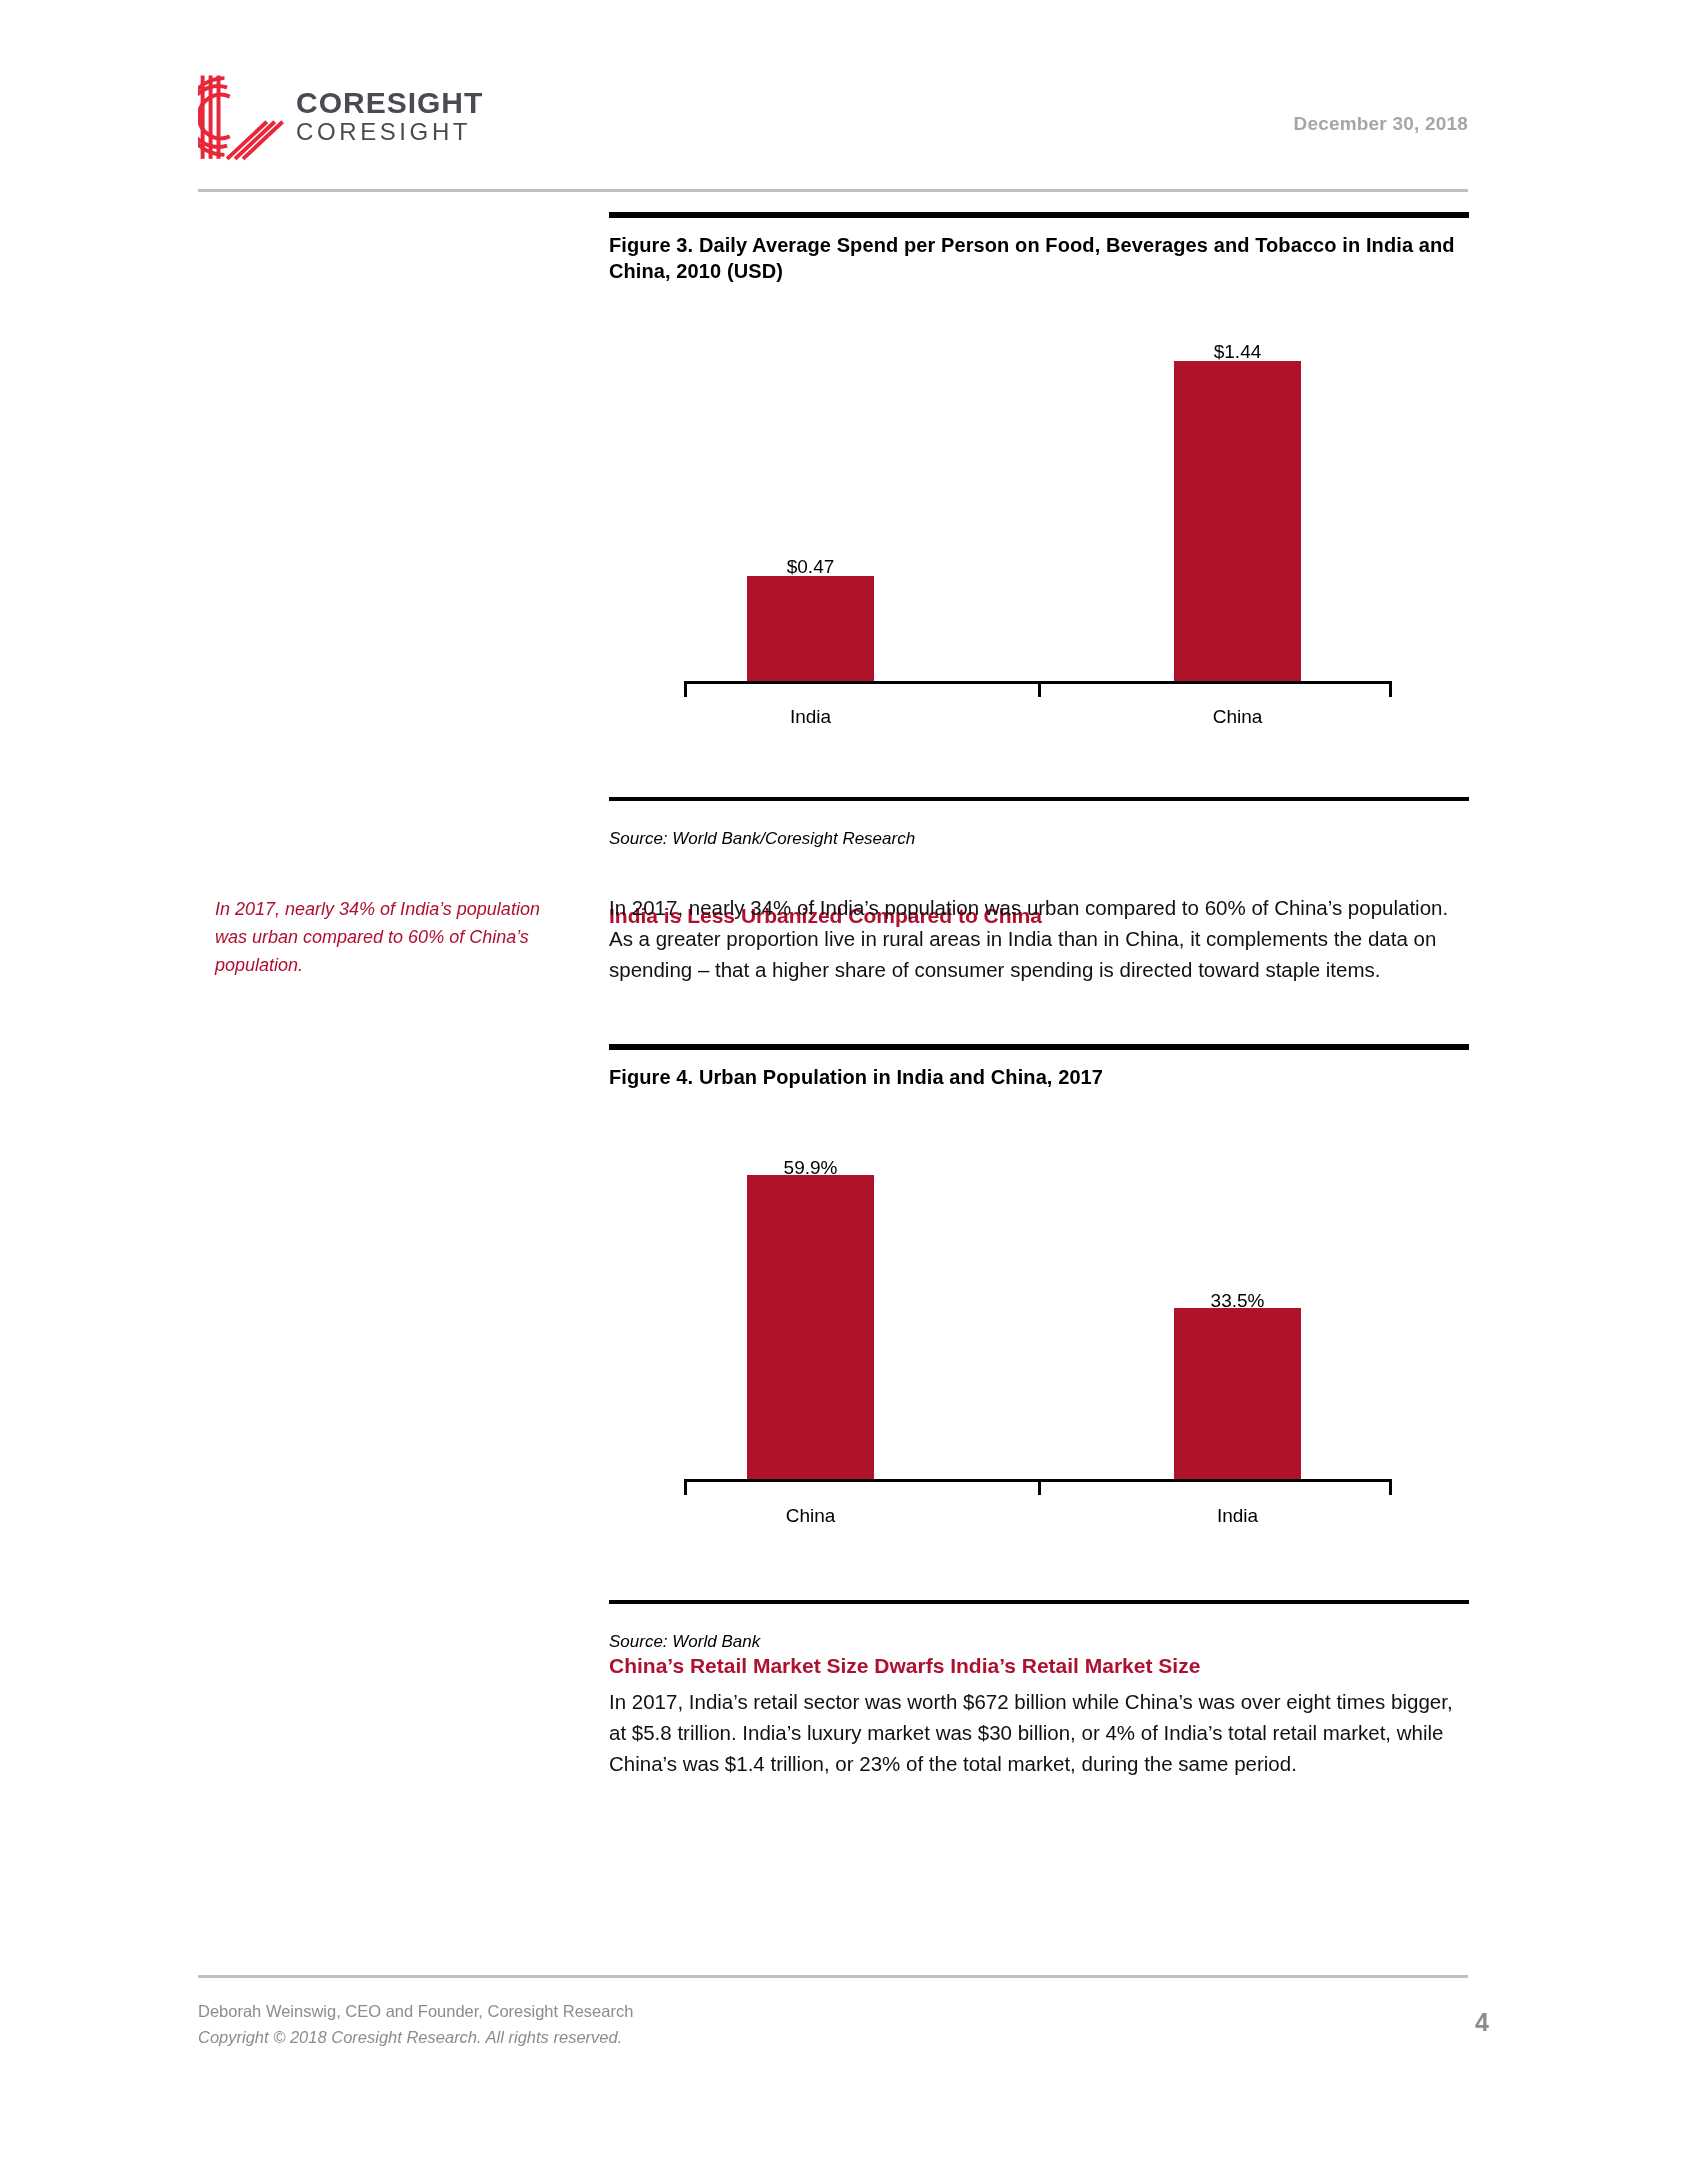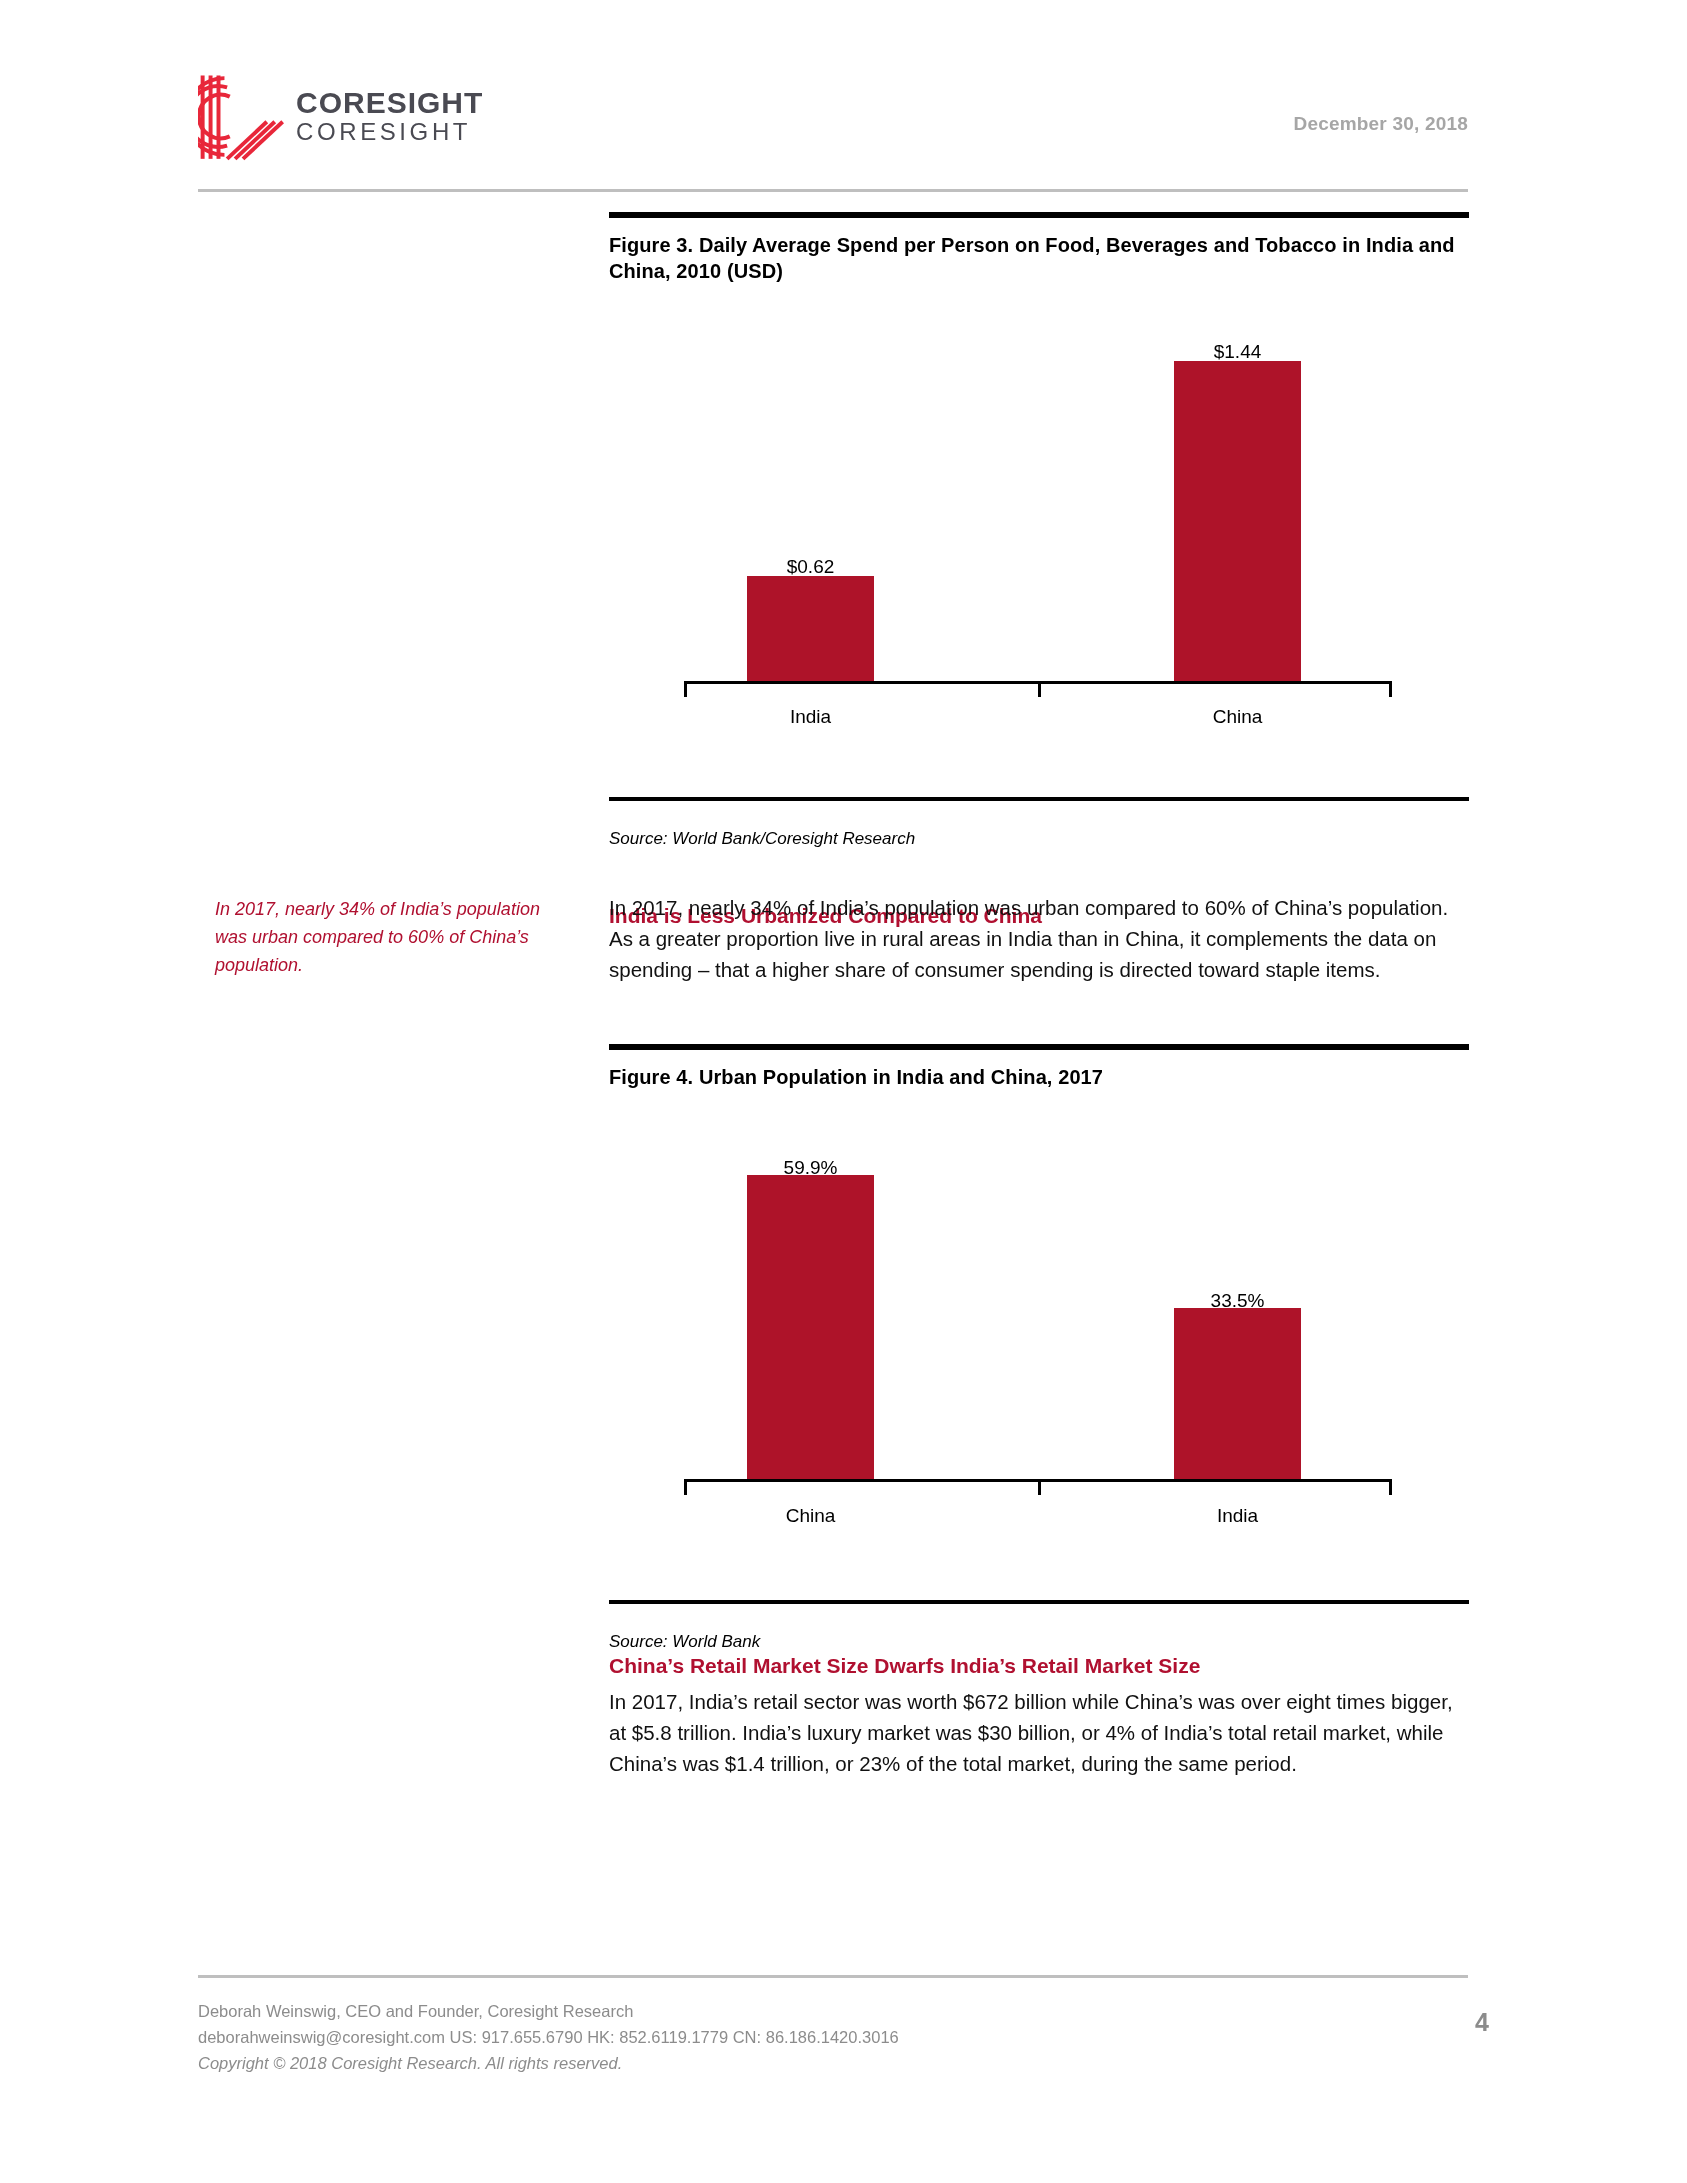--- a/index.html
+++ b/index.html
@@ -227,21 +227,21 @@
   </div>
   <div class="header-rule"></div>
 
   <div class="fig-rule-top" style="left:609px; top:212px; width:860px;"></div>
   <div class="fig-title" style="left:609px; top:232px; width:853px;">Figure 3. Daily Average Spend per Person on Food, Beverages and Tobacco in India and China, 2010  (USD)</div>
 
   <div class="chart" style="left:609px; top:318px; width:860px; height:417px;">
     <div class="chart-plot">
 
       <div class="bar" style="left:138px; bottom:54px; width:127px; height:105px;"></div>
-      <div class="bar-label" style="left:122px; top:238px; width:159px;">$0.62</div>
+      <div class="bar-label" style="left:122px; top:238px; width:159px;">$0.47</div>
 
       <div class="bar" style="left:565px; bottom:54px; width:127px; height:320px;"></div>
       <div class="bar-label" style="left:549px; top:22.5px; width:159px;">$1.44</div>
 
       <div class="axis-line" style="left:75px; bottom:51px; width:708px;"></div>
       <div class="axis-tick" style="left:75px; bottom:38px;"></div>
       <div class="axis-tick" style="left:429px; bottom:38px;"></div>
       <div class="axis-tick" style="left:780px; bottom:38px;"></div>
 
       <div class="cat-label" style="left:122px; bottom:6.6px; width:159px;">India</div>
@@ -281,19 +281,18 @@
 
   <div class="fig-rule-bottom" style="left:609px; top:1600px; width:860px;"></div>
   <div class="fig-source" style="left:609px; top:1611px;">Source: World Bank</div>
 
   <div class="section-head" style="left:609px; top:1654px;">China’s Retail Market Size Dwarfs India’s Retail Market Size</div>
   <div class="body-par" style="left:609px; top:1686px; width:853px;">In 2017, India’s retail sector was worth $672 billion while China’s was over eight times bigger, at $5.8 trillion. India’s luxury market was $30 billion, or 4% of India’s total retail market, while China’s was $1.4 trillion, or 23% of the total market, during the same period.</div>
 
   <div class="footer-rule"></div>
   <div class="footer-text">
     <div>Deborah Weinswig, CEO and Founder, Coresight Research</div>
-    <div>deborahweinswig@coresight.com US: 917.655.6790 HK: 852.6119.1779 CN: 86.186.1420.3016</div>
     <div class="footer-copy">Copyright © 2018 Coresight Research. All rights reserved.</div>
   </div>
   <div class="page-number">4</div>
 
 </div>
 
 
 </body></html>

